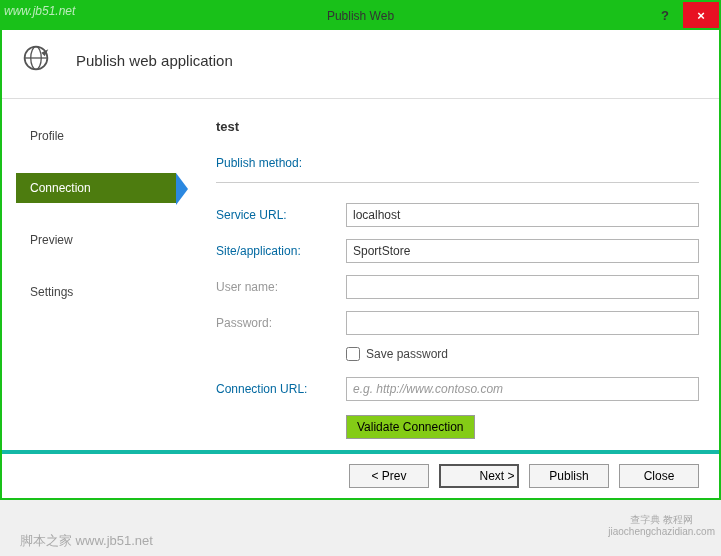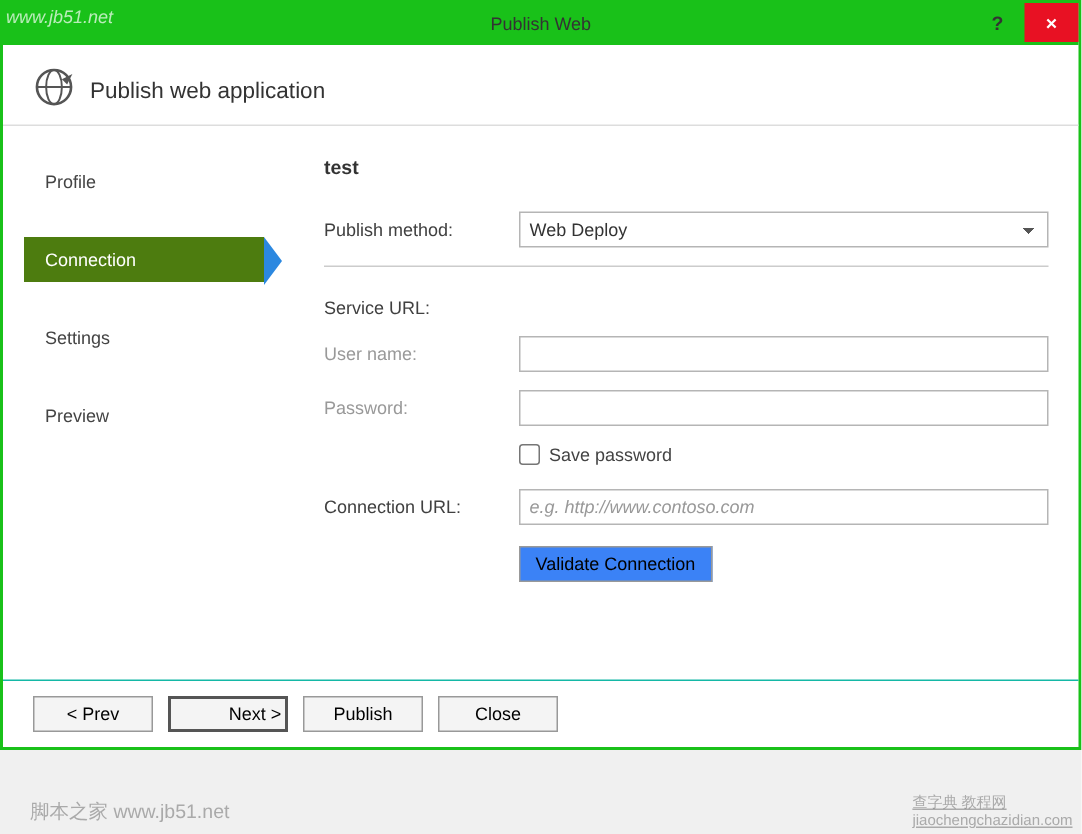--- a/index.html
+++ b/index.html
@@ -6,55 +6,55 @@
 body { background: #f0f0f0; width: 721px; height: 556px; overflow: hidden; }
 
 .window { width: 721px; height: 500px; background: #fff; border: 2px solid #19c119; display: flex; flex-direction: column; }
 
 .titlebar { height: 28px; background: #19c119; display: flex; align-items: center; position: relative; }
 .titlebar-title { flex: 1; text-align: center; color: #333; font-size: 12px; }
 .titlebar-buttons { position: absolute; right: 0; top: 0; display: flex; height: 100%; }
 .titlebar-btn { width: 36px; height: 26px; display: flex; align-items: center; justify-content: center; color: #333; font-size: 13px; font-weight: bold; }
 .titlebar-btn.close { background: #e81123; color: #fff; }
 
-.header { display: flex; align-items: center; gap: 10px; padding: 14px 20px 6px 20px; border-bottom: 1px solid #ddd; }
+.header { display: flex; align-items: center; gap: 26px; padding: 14px 20px 22px 20px; border-bottom: 1px solid #ddd; }
 .header-icon svg { width: 28px; height: 28px; }
 .header-title { font-size: 15px; color: #333; }
 
 .body { flex: 1; display: flex; padding: 18px 20px 10px 14px; gap: 0; overflow: hidden; }
 
 .sidebar { width: 160px; display: flex; flex-direction: column; gap: 22px; padding-top: 4px; }
 .nav-item { position: relative; padding: 8px 14px; font-size: 12px; color: #444; cursor: pointer; }
 .nav-item.active { background: #4d7c0f; color: #fff; }
 .nav-item.active::after { content: ""; position: absolute; right: -12px; top: 0; width: 0; height: 0; border-top: 16px solid transparent; border-bottom: 16px solid transparent; border-left: 12px solid #2b88e0; }
 
 .main { flex: 1; padding-left: 40px; padding-top: 2px; }
 .main h3 { font-size: 13px; font-weight: bold; color: #333; margin-bottom: 22px; }
 .formrow { display: flex; align-items: center; margin-bottom: 12px; }
-.formrow label { width: 130px; font-size: 12px; color: #404040; }
+.formrow label { width: 130px; font-size: 12px; color: #0369a1; }
 .formrow label.dim { color: #999; }
 .formrow .control { flex: 1; }
 .select, .textbox { width: 100%; height: 24px; border: 1px solid #b5b5b5; font-size: 12px; padding: 0 6px; background: #fff; color: #333; }
 .select { appearance: none; background-image: linear-gradient(45deg, transparent 50%, #555 50%), linear-gradient(135deg, #555 50%, transparent 50%); background-position: calc(100% - 12px) 10px, calc(100% - 8px) 10px; background-size: 4px 4px, 4px 4px; background-repeat: no-repeat; }
 .textbox::placeholder { color: #999; font-style: italic; }
 .divider { border: none; border-top: 1px solid #ccc; margin: 10px 0 20px 0; }
 .checkbox-row { display: flex; align-items: flex-end; margin-left: 130px; margin-bottom: 16px; }
 .checkbox-row input { width: 14px; height: 14px; margin-right: 6px; }
 .checkbox-row label { font-size: 12px; color: #444; }
 .validate-row { margin-left: 130px; margin-top: 14px; }
-.validate-btn { padding: 4px 10px; font-size: 12px; border: 1px solid #999; background: #3b82f6; cursor: pointer; }
+.validate-btn { padding: 4px 10px; font-size: 12px; border: 1px solid #999; background: #84cc16; cursor: pointer; }
 .underline-first::first-letter { text-decoration: underline; }
 
-.footer { border-top: 1px solid #14b8a6; padding: 10px 20px; display: flex; justify-content: flex-start; gap: 10px; }
+.footer { border-top: 4px solid #14b8a6; padding: 10px 20px; display: flex; justify-content: flex-end; gap: 10px; }
 .footer button { width: 80px; height: 24px; font-size: 12px; border: 1px solid #999; background: #f4f4f4; cursor: pointer; }
 .footer button.primary { border: 2px solid #555; padding-left: 36px; }
 
 .watermark-tl { position: absolute; top: 4px; left: 4px; color: rgba(255,255,255,0.7); font-size: 12px; font-style: italic; z-index: 10; }
 .watermark-bl { position: absolute; bottom: 6px; left: 20px; color: rgba(100,100,100,0.5); font-size: 13px; z-index: 10; text-align: center; }
-.watermark-br { position: absolute; bottom: 2px; right: 6px; color: rgba(100,100,100,0.5); font-size: 10px; text-align: left; z-index: 10; line-height: 1.2; text-decoration: underline; }
+.watermark-br { position: absolute; bottom: 18px; right: 6px; color: rgba(100,100,100,0.5); font-size: 10px; text-align: center; z-index: 10; line-height: 1.2; }
 </style>
 </head>
 <body>
 
 <div class="window">
 
   <div class="titlebar">
     <div class="titlebar-title">Publish Web</div>
     <div class="titlebar-buttons">
       <div class="titlebar-btn">?</div>
@@ -72,42 +72,46 @@
         </svg>
     </span>
     <div class="header-title">Publish web application</div>
   </div>
 
   <div class="body">
 
     <div class="sidebar">
       <div class="nav-item">Profile</div>
       <div class="nav-item active">Connection</div>
+      <div class="nav-item">Preview</div>
       <div class="nav-item">Settings</div>
-      <div class="nav-item">Preview</div>
     </div>
 
     <div class="main">
       <h3>test</h3>
 
       <div class="formrow">
         <label><span class="underline-first">Publish method:</span></label>
-        <div class="control">
-          <select class="select">
-            <option>Web Deploy</option>
-          </select>
-        </div>
       </div>
 
       <hr class="divider">
 
       <div class="formrow">
         <label>Service URL:</label>
+        <div class="control">
+          <input class="textbox" type="text" value="localhost" style="">
+        </div>
       </div>
 
+      <div class="formrow">
+        <label>Site/application:</label>
+        <div class="control">
+          <input class="textbox" type="text" value="SportStore" style="">
+        </div>
+      </div>
 
       <div class="formrow">
         <label class="dim">User name:</label>
         <div class="control">
           <input class="textbox" type="text" value="" style="">
         </div>
       </div>
 
       <div class="formrow">
         <label class="dim">Password:</label>

